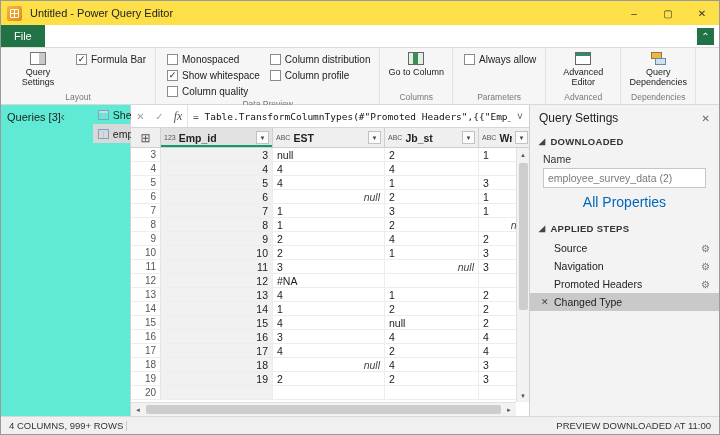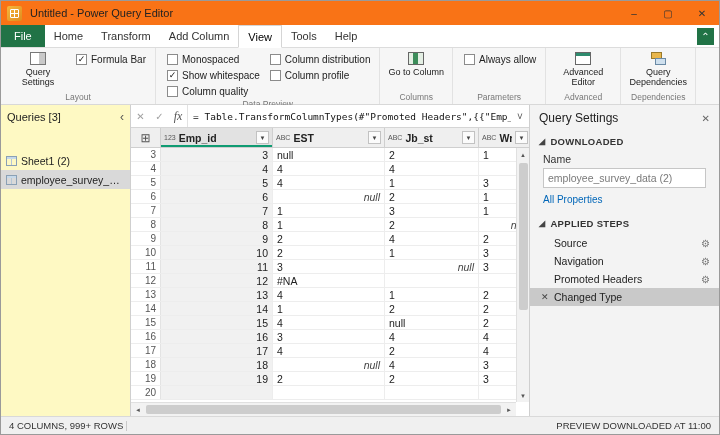--- a/index.html
+++ b/index.html
@@ -1,20 +1,20 @@
 <!DOCTYPE html>
 <html style="--accent-green: #217346; --column-underline-green: #0f9b72; --link-blue: #0066b8; --selection-gray: #d9d9d9; --step-selected-gray: #c9c9c9;"><head>
 <meta charset="utf-8">
 <style>
   * { box-sizing: border-box; margin: 0; padding: 0; }
   html, body { width: 720px; height: 435px; overflow: hidden; font-family: "Liberation Sans", sans-serif; background: #fff; }
   .window { width: 720px; height: 435px; display: flex; flex-direction: column; border: 1px solid #9a9a9a; background: #fff; }
 
   
-  .titlebar { height: 24px; flex: 0 0 auto; display: flex; align-items: center; padding-left: 6px; background: #f97316; }
+  .titlebar { height: 24px; flex: 0 0 auto; display: flex; align-items: center; padding-left: 6px; background: #fde047; }
   .pq-logo { width: 15px; height: 15px; border-radius: 2px; background: linear-gradient(135deg, #f6b73c, #df8c1e); position: relative; margin-right: 8px; flex: 0 0 auto; }
   .pq-logo::after { content: ""; position: absolute; left: 3px; right: 3px; top: 3px; bottom: 3px; border: 1px solid #fff; border-radius: 1px;
     background: linear-gradient(to right, transparent 44%, #fff 44%, #fff 56%, transparent 56%),
                 linear-gradient(to bottom, transparent 44%, #fff 44%, #fff 56%, transparent 56%); }
   .title { font-size: 11px; color: #222; flex: 1; white-space: nowrap; overflow: hidden; }
   .win-controls { display: flex; height: 100%; }
   .win-btn { width: 34px; display: flex; align-items: center; justify-content: center; font-size: 10px; color: #333; }
 
   
   .tabrow { height: 23px; flex: 0 0 auto; display: flex; align-items: stretch; background: #fff; border-bottom: 1px solid #dcdcdc; position: relative; }
@@ -37,21 +37,21 @@
   .ic-dep::before { content: ""; position: absolute; left: 1px; top: 0; width: 9px; height: 5px; background: #e9b64b; border: 1px solid #9a7a2a; }
   .ic-dep::after { content: ""; position: absolute; right: 0; bottom: 0; width: 9px; height: 5px; background: #cfe0ee; border: 1px solid #6a8aa5; }
   .cbcol { display: flex; flex-direction: column; gap: 3px; padding-top: 3px; margin-left: 6px; margin-right: 4px; }
   .cb { display: flex; align-items: center; gap: 4px; font-size: 10px; color: #222; height: 13px; white-space: nowrap; }
   .cbbox { width: 11px; height: 11px; border: 1px solid #8b8b8b; background: #fff; font-size: 9px; line-height: 9px; text-align: center; color: #111; flex: 0 0 auto; }
 
   
   .main { flex: 1; display: flex; min-height: 0; }
 
   
-  .queries { width: 130px; flex: 0 0 auto; border-right: 1px solid #cfcfcf; display: flex; flex-direction: column; background: #fef9c3; gap: 22px; }
+  .queries { width: 130px; flex: 0 0 auto; border-right: 1px solid #cfcfcf; display: flex; background: #5eead4; gap: 22px; }
   .queries-header { height: 24px; flex: 0 0 auto; display: flex; align-items: center; padding: 0 6px; font-size: 11px; color: #222; }
   .q-chev { margin-left: auto; color: #555; font-size: 12px; }
   .qitem { height: 19px; display: flex; align-items: center; gap: 4px; padding: 0 5px; font-size: 10.5px; color: #222; white-space: nowrap; overflow: hidden; }
   .qitem.selected { background: var(--selection-gray, #d9d9d9); }
   .qicon { width: 11px; height: 10px; border: 1px solid #8aa0b5; flex: 0 0 auto; background: linear-gradient(#c6d9ea 2px, transparent 2px), linear-gradient(to right, transparent 45%, #b4c6d6 45%, #b4c6d6 55%, transparent 55%); }
   .qname { overflow: hidden; text-overflow: ellipsis; }
 
   
   .center { flex: 1; display: flex; flex-direction: column; min-width: 0; border-right: 1px solid #cfcfcf; background: #fff; }
   .fbar { height: 23px; flex: 0 0 auto; display: flex; align-items: stretch; border-bottom: 1px solid #d5d5d5; background: #fff; }
@@ -86,21 +86,21 @@
   .hthumb { flex: 1; height: 9px; margin: 0 1px; background: #cdcdcd; border-radius: 2px; }
 
   
   .qsettings { width: 189px; flex: 0 0 auto; background: #f3f3f3; display: flex; flex-direction: column; }
   .qs-header { height: 26px; flex: 0 0 auto; display: flex; align-items: center; padding: 0 9px; font-size: 12px; color: #222; }
   .qs-close { margin-left: auto; color: #666; font-size: 10px; }
   .qs-section-h { display: flex; align-items: center; gap: 5px; font-size: 9.5px; font-weight: bold; color: #333; padding: 5px 9px 3px; letter-spacing: 0.3px; }
   .tri { font-size: 8px; color: #444; }
   .qs-name-label { font-size: 10.5px; color: #333; padding: 3px 13px 1px; }
   .qs-input { margin: 2px 13px 0; width: calc(100% - 26px); height: 20px; border: 1px solid #c6c6c6; font-size: 10.5px; color: #7a7a7a; padding: 0 4px; background: #fff; font-family: "Liberation Sans", sans-serif; }
-  .qs-link { color: var(--link-blue, #0066b8); font-size: 10px; padding: 6px 13px 8px; }
+  .qs-link { color: var(--link-blue, #0066b8); font-size: 14px; padding: 6px 13px 8px; text-align: center; }
   .steps { display: flex; flex-direction: column; padding-top: 2px; }
   .step { height: 18px; display: flex; align-items: center; padding: 0 9px 0 24px; font-size: 10.5px; color: #222; }
   .step.selected { background: var(--step-selected-gray, #c9c9c9); padding-left: 11px; }
   .del { width: 13px; color: #444; font-size: 9px; flex: 0 0 auto; }
   .gear { margin-left: auto; color: #777; font-size: 10px; }
 
   
   .statusbar { height: 18px; flex: 0 0 auto; background: #f0f0f0; border-top: 1px solid #d9d9d9; display: flex; align-items: center; font-size: 9.5px; color: #333; padding: 0 8px; gap: 3px; }
   .sb-div { width: 1px; height: 10px; background: #c9c9c9; }
   .sb-right { margin-left: auto; }
@@ -115,28 +115,20 @@
     <span class="title">Untitled - Power Query Editor</span>
     <div class="win-controls">
       <span class="win-btn">–</span>
       <span class="win-btn">▢</span>
       <span class="win-btn">✕</span>
     </div>
   </div>
 
   <div class="tabrow">
     <div class="file-tab">File</div>
-    <div style="display:flex;">
-        <div class="tab">Home</div>
-        <div class="tab">Transform</div>
-        <div class="tab">Add Column</div>
-        <div class="tab active">View</div>
-        <div class="tab">Tools</div>
-        <div class="tab">Help</div>
-      </div>
     <div class="ribbon-collapse">⌃</div>
   </div>
 
   <div class="ribbon">
     <div class="rgroup">
       <div class="rgroup-content">
         <div class="bigbtn">
           <span class="bicon ic-qsettings"></span>
           <span>Query Settings</span>
         </div>

